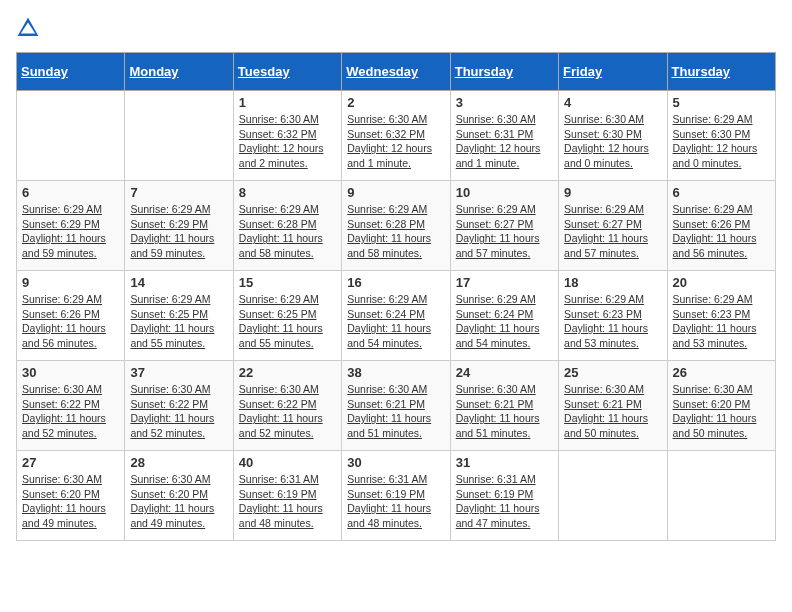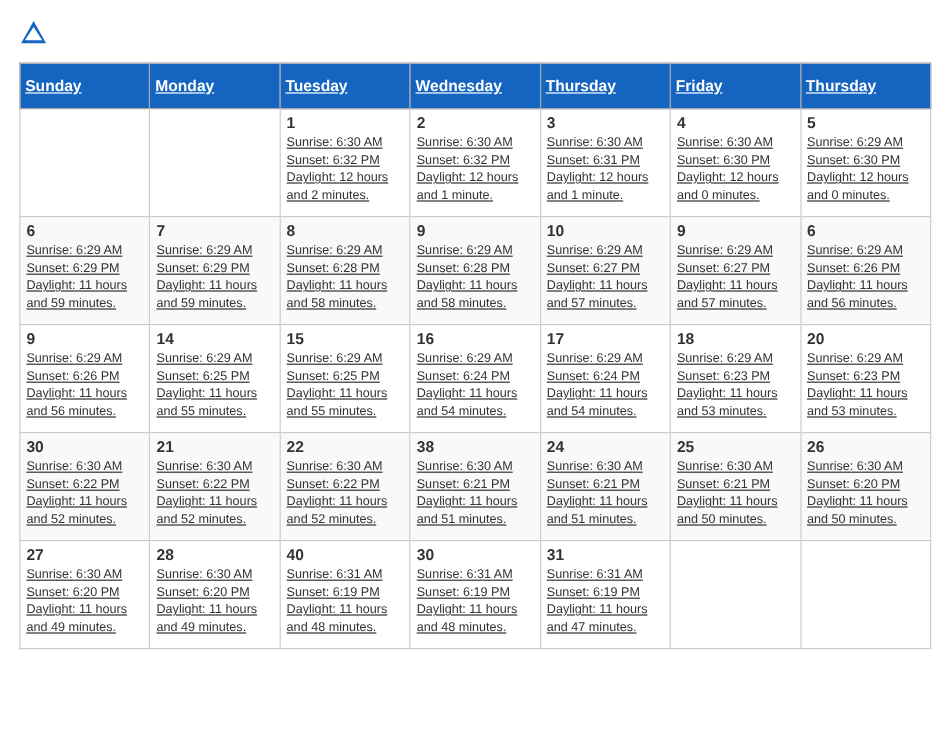--- a/index.html
+++ b/index.html
@@ -246,21 +246,21 @@
         </td>
       </tr>
       <tr>
         <td>
           <span class="day-num">30</span>
           <div class="day-info">Sunrise: 6:30 AM
 Sunset: 6:22 PM
 Daylight: 11 hours and 52 minutes.</div>
         </td>
         <td>
-          <span class="day-num">21</span>
+          <span class="day-num">37</span>
           <div class="day-info">Sunrise: 6:30 AM
 Sunset: 6:22 PM
 Daylight: 11 hours and 52 minutes.</div>
         </td>
         <td>
           <span class="day-num">22</span>
           <div class="day-info">Sunrise: 6:30 AM
 Sunset: 6:22 PM
 Daylight: 11 hours and 52 minutes.</div>
         </td>

